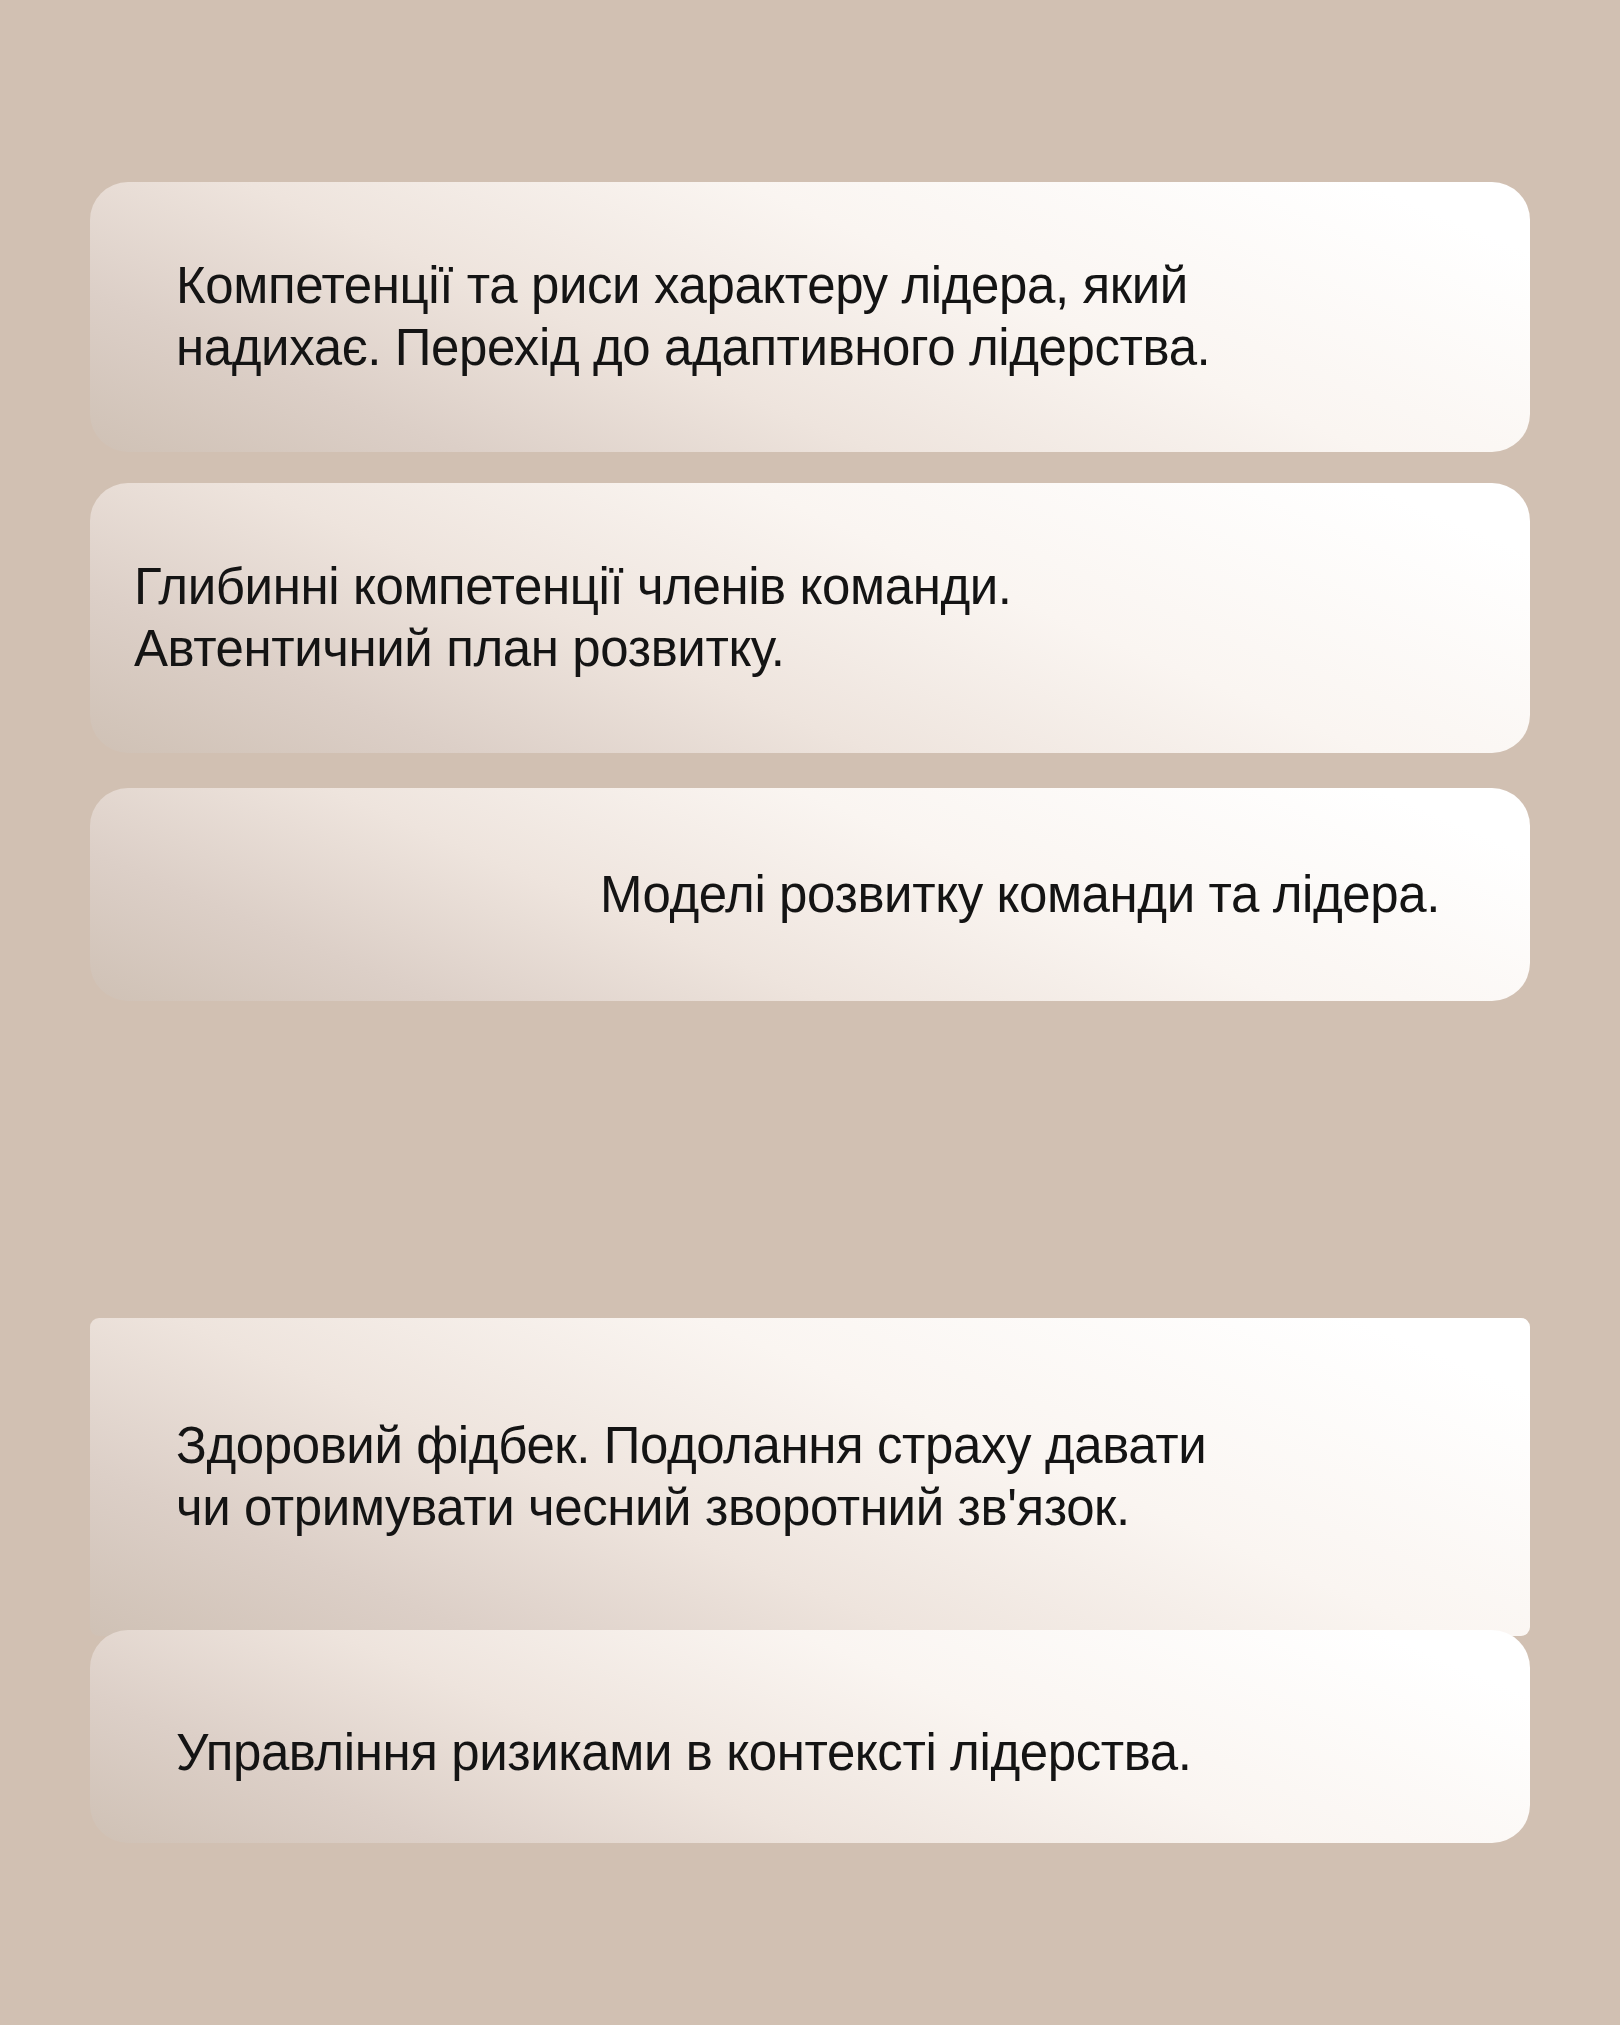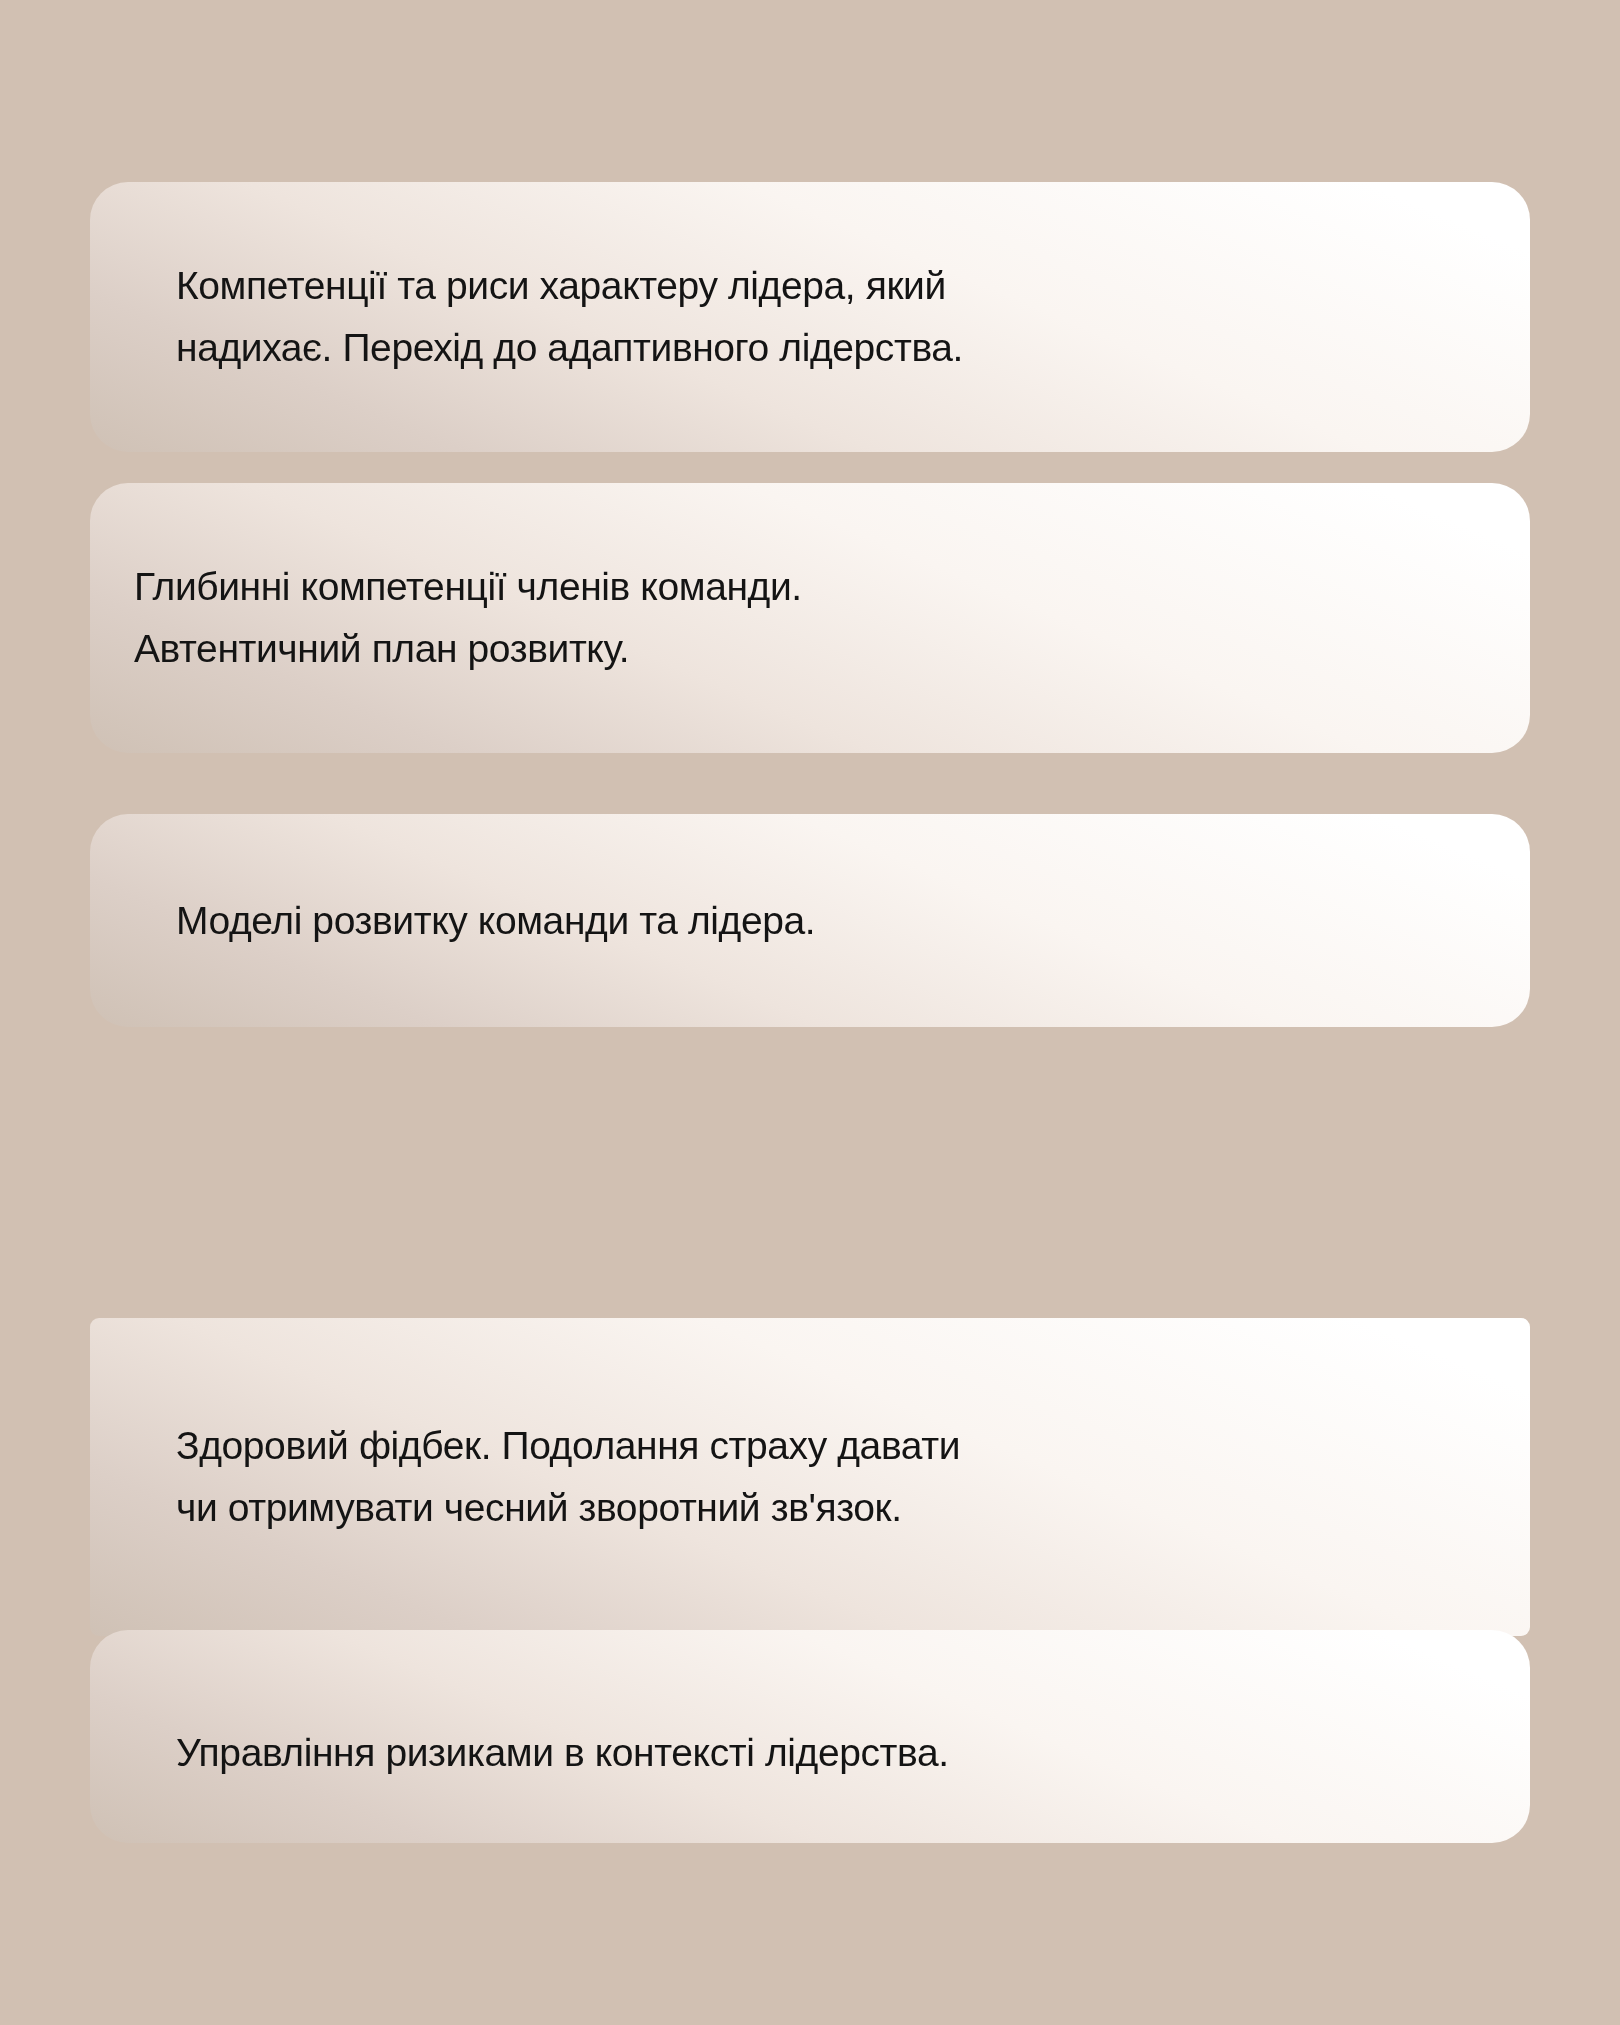--- a/index.html
+++ b/index.html
@@ -24,29 +24,29 @@
     background: linear-gradient(203deg,
       #ffffff 8%,
       #faf5f1 38%,
       #eee4dd 62%,
       #dccfc7 82%,
       #cfc1b5 100%);
     display: flex;
     align-items: center;
   }
   .card-text {
-    font-size: 39px;
+    font-size: 51px;
     line-height: 62px;
     letter-spacing: -0.4px;
     color: #141414;
     white-space: pre-line;
   }
   .card-1 { top: 182px;  height: 270px; }
   .card-2 { top: 483px;  height: 270px; padding-left: 44px; }
-  .card-3 { top: 814px;  height: 213px; }
+  .card-3 { top: 788px;  height: 213px; justify-content: flex-end; }
   .card-4 { top: 1028px; height: 270px; }
   .card-5 { top: 1318px; height: 318px; border-radius: 9px; }
   .card-6 { top: 1630px; height: 213px; }
 </style>
 </head>
 <body>
 
 <div class="canvas" style="background: rgb(209, 192, 178);">
 
   <div class="card card-1">

